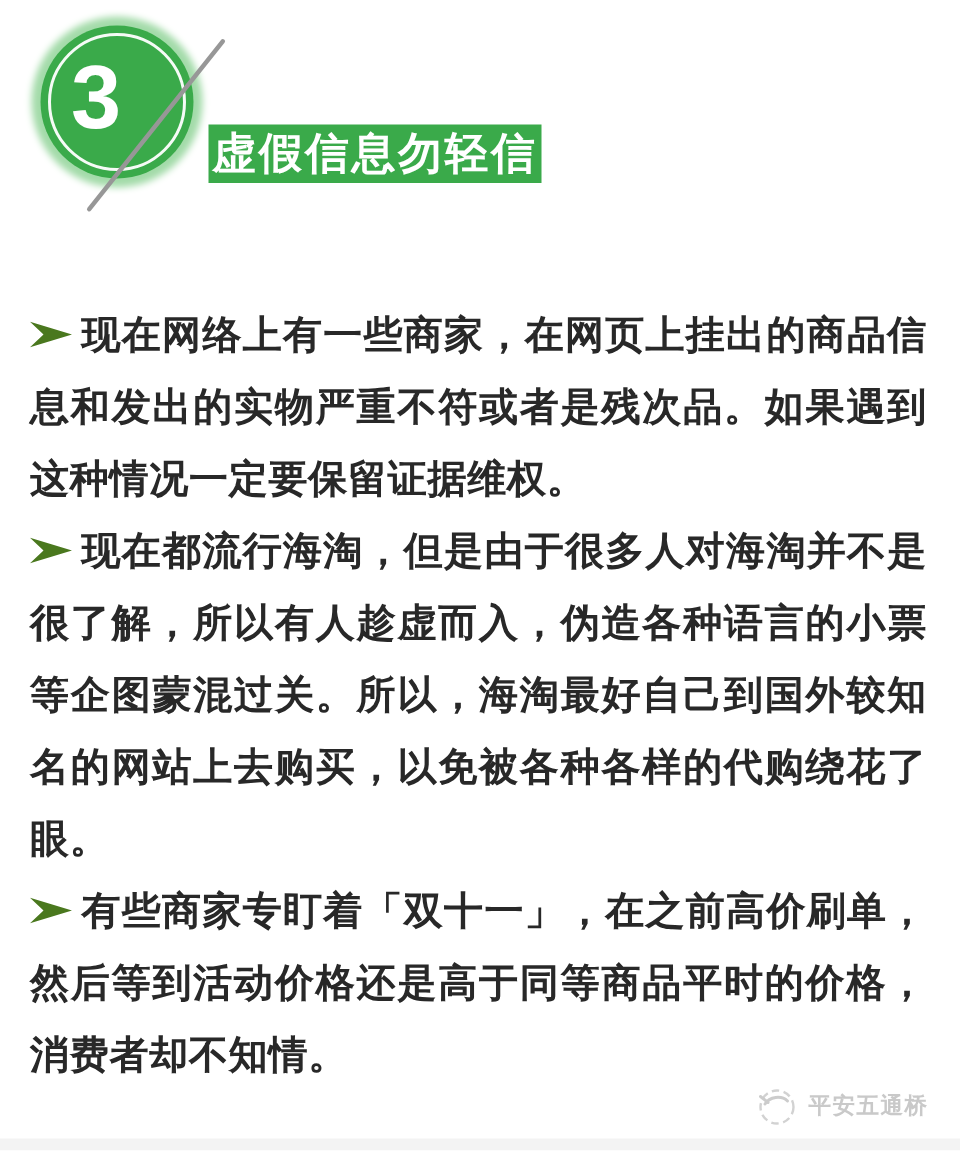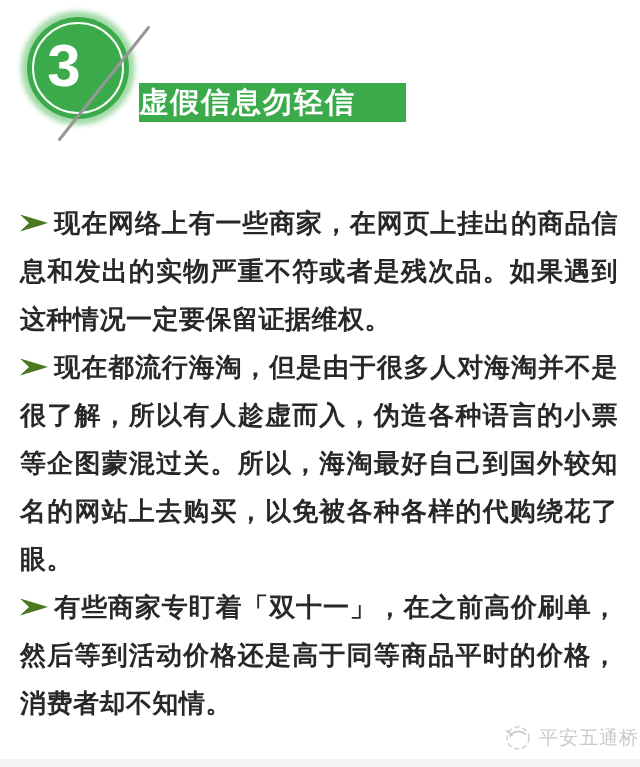--- a/index.html
+++ b/index.html
@@ -59,26 +59,26 @@
     transform: rotate(-51.5deg);
     transform-origin: center;
     border-radius: 2px;
   }
 
   
   .heading-banner {
     position: absolute;
     left: 139px;
     top: 83px;
-    width: 267px;
+    width: 222px;
     height: 39px;
     background: var(--green, #3aaa4a);
     display: flex;
     align-items: center;
-    justify-content: flex-start;
+    justify-content: center;
   }
   .heading-banner span {
     color: #ffffff;
     font-size: 29px;
     font-weight: bold;
     letter-spacing: 2px;
     white-space: nowrap;
   }
 
   
@@ -114,24 +114,24 @@
     display: flex;
     align-items: center;
     gap: 7px;
     color: var(--watermark, #c9c9c9);
   }
   .watermark-logo {
     width: 29px;
     height: 29px;
   }
   .watermark-text {
-    font-size: 19px;
+    font-size: 15px;
     letter-spacing: 1px;
     white-space: nowrap;
-    font-weight: 400;
+    font-weight: 700;
   }
 
   
   .bottom-band {
     position: absolute;
     left: 0;
     bottom: 0;
     width: 100%;
     height: 8px;
     background: var(--band, #f3f3f3);

